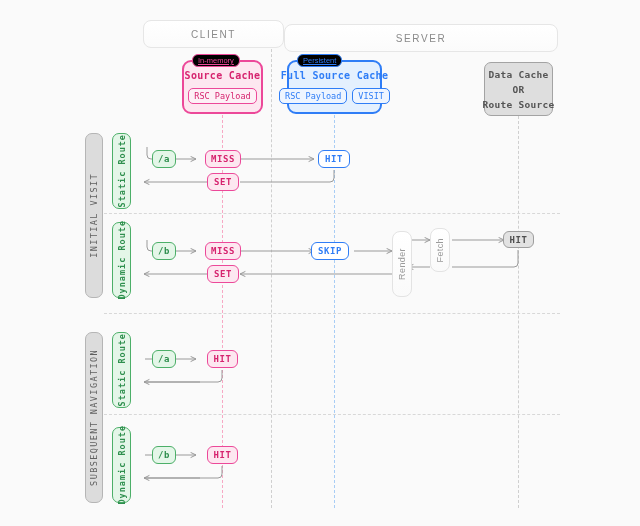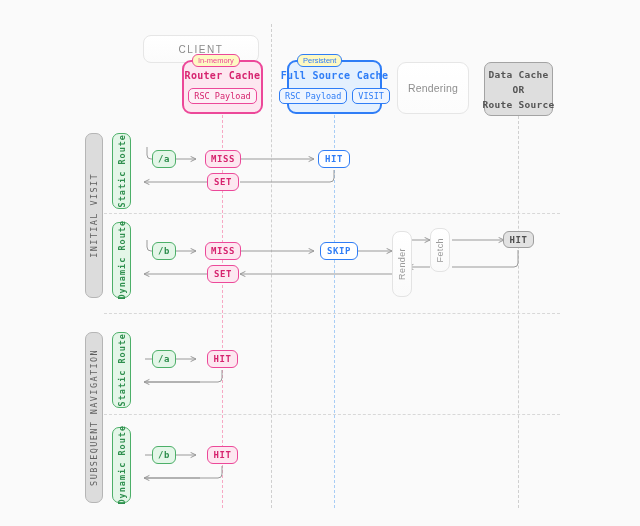--- a/index.html
+++ b/index.html
@@ -65,23 +65,24 @@
   }
   .cachebox .tag {
     position: absolute;
     top: -8px;
     left: 8px;
     font-size: 7.5px;
     padding: 1px 5px 1px 5px;
     border-radius: 6px;
     border-width: 1px;
     border-style: solid;
-    background: #fef9c3;
+    background: #000000;
     line-height: 1.25;
     white-space: nowrap;
+    text-decoration: underline;
   }
   .cachebox .title {
     font-family: "DejaVu Sans Mono", monospace;
     font-size: 10px;
     font-weight: bold;
     letter-spacing: 0.3px;
     white-space: nowrap;
   }
   .chips {
     display: flex;
@@ -221,44 +222,44 @@
 
   <div class="lifeline ll-pink" style="left:222px; top:110px; height:398px;"></div>
   <div class="lifeline ll-gray" style="left:271px; top:24px; height:484px;"></div>
   <div class="lifeline ll-blue" style="left:334px; top:110px; height:398px;"></div>
   <div class="lifeline ll-gray" style="left:518px; top:116px; height:392px;"></div>
 
   <div class="hsep" style="left:104px; top:213px; width:456px;"></div>
   <div class="hsep" style="left:104px; top:313px; width:456px;"></div>
   <div class="hsep" style="left:104px; top:414px; width:456px;"></div>
 
-  <div class="zone-header" style="left:143px; top:35px; width:116px;">
+  <div class="zone-header" style="left:143px; top:20px; width:141px;">
     <span>CLIENT</span>
+  </div>
+  <div class="zone-header" style="left:284px; top:24px; width:274px;">
+    <span>SERVER</span>
   </div>
 
   <div class="cachebox box-pink" style="left:182px; top:60px; width:81px; height:54px;">
     <div class="tag">In-memory</div>
-    <div class="title">Router Cache</div>
+    <div class="title">Source Cache</div>
     <div class="chips">
       <div class="chip">RSC Payload</div>
     </div>
   </div>
 
   <div class="cachebox box-blue" style="left:287px; top:60px; width:95px; height:54px;">
     <div class="tag">Persistent</div>
     <div class="title">Full Source Cache</div>
     <div class="chips">
       <div class="chip">RSC Payload</div>
       <div class="chip">VISIT</div>
     </div>
   </div>
 
-  <div class="cachebox box-plain" style="left:397px; top:62px; width:72px; height:52px;">
-    <div class="title">Rendering</div>
-  </div>
 
   <div class="cachebox box-gray" style="left:484px; top:62px; width:69px; height:54px;">
     <div class="title">
       <div>Data Cache</div>
       <div>OR</div>
       <div>Route Source</div>
     </div>
   </div>
 
   <div class="vbar vbar-gray" style="left:85px; top:133px; width:18px; height:165px;">
@@ -341,21 +342,21 @@
   <div class="pill p-pink" style="left:207px; top:173px; width:32px; height:18px;">
     <span>SET</span>
   </div>
 
   <div class="pill p-green" style="left:152px; top:242px; width:24px; height:18px;">
     <span>/b</span>
   </div>
   <div class="pill p-pink" style="left:205px; top:242px; width:36px; height:18px;">
     <span>MISS</span>
   </div>
-  <div class="pill p-blue" style="left:320px; top:242px; width:38px; height:18px;">
+  <div class="pill p-blue" style="left:311px; top:242px; width:38px; height:18px;">
     <span>SKIP</span>
   </div>
   <div class="pill p-gray" style="left:503px; top:231px; width:31px; height:17px;">
     <span>HIT</span>
   </div>
   <div class="pill p-pink" style="left:207px; top:265px; width:32px; height:18px;">
     <span>SET</span>
   </div>
 
   <div class="pill p-green" style="left:152px; top:350px; width:24px; height:18px;">

